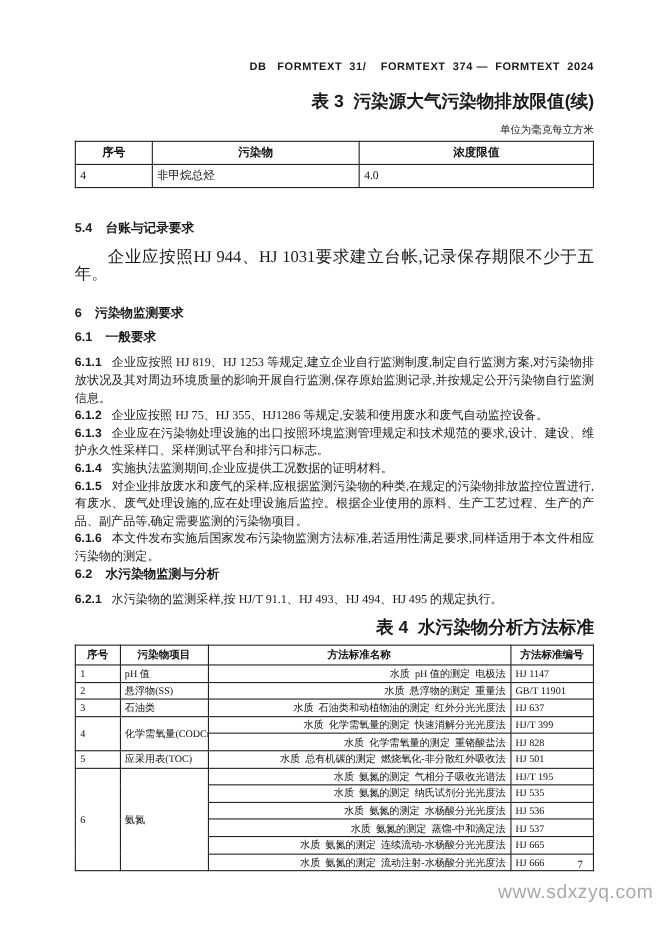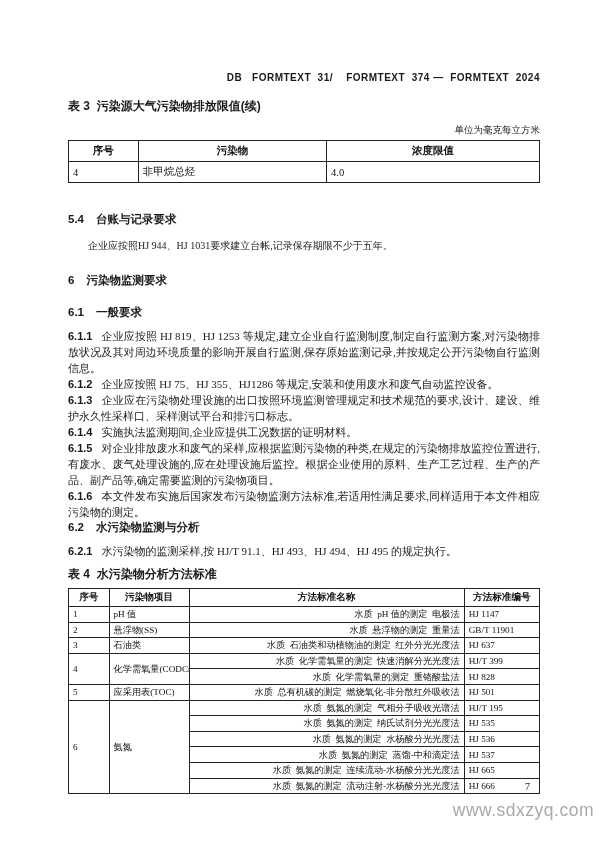--- a/index.html
+++ b/index.html
@@ -6,38 +6,38 @@
   .page{
     position:relative;
     width:600px;height:848px;
     background:#ffffff;
     font-family:"Liberation Serif","DejaVu Serif",serif;
     color:#111;
     overflow:hidden;
     box-sizing:border-box;
   }
   .content{
-    padding:72px 60px 0 68px; 
+    padding:56px 60px 0 68px; 
     box-sizing:border-box;
   }
   
   .doc-header{
     text-align:right;
     font-family:"Liberation Sans","DejaVu Sans",sans-serif;
     font-weight:bold;
     font-size:10px;
     letter-spacing:0.5px;
     white-space:pre;
     color:#1a1a1a;
   }
   
   .table-caption{
-    text-align:left;
-    font-weight:bold;
-    font-size:12px;
+    text-align:right;
+    font-weight:bold;
+    font-size:16px;
     margin-top:15px;
     white-space:pre;
     font-family:"Liberation Sans","DejaVu Sans",sans-serif;
     color:#1a1a1a;
   }
   .unit-note{
     text-align:right;
     font-size:9.5px;
     margin-top:9px;
     color:#1a1a1a;
@@ -69,25 +69,25 @@
   .h-sec{
     font-family:"Liberation Sans","DejaVu Sans",sans-serif;
     font-weight:bold;
     font-size:11.5px;
     color:#1a1a1a;
     margin:0;
   }
   .h-sec .num{margin-right:12px;}
   .mt-54{margin-top:29px;}
   .mt-6{margin-top:19px;}
-  .mt-61{margin-top:17px;}
+  .mt-61{margin-top:7px;}
   .mt-62{}
   
   .body-para{
-    font-size:10px;
+    font-size:15px;
     line-height:16px;
     text-align:justify;
     margin:11px 0 0 0;
     text-indent:2em;
     color:#1a1a1a;
   }
   .clause{
     font-size:11px;
     line-height:16px;
     text-align:justify;

